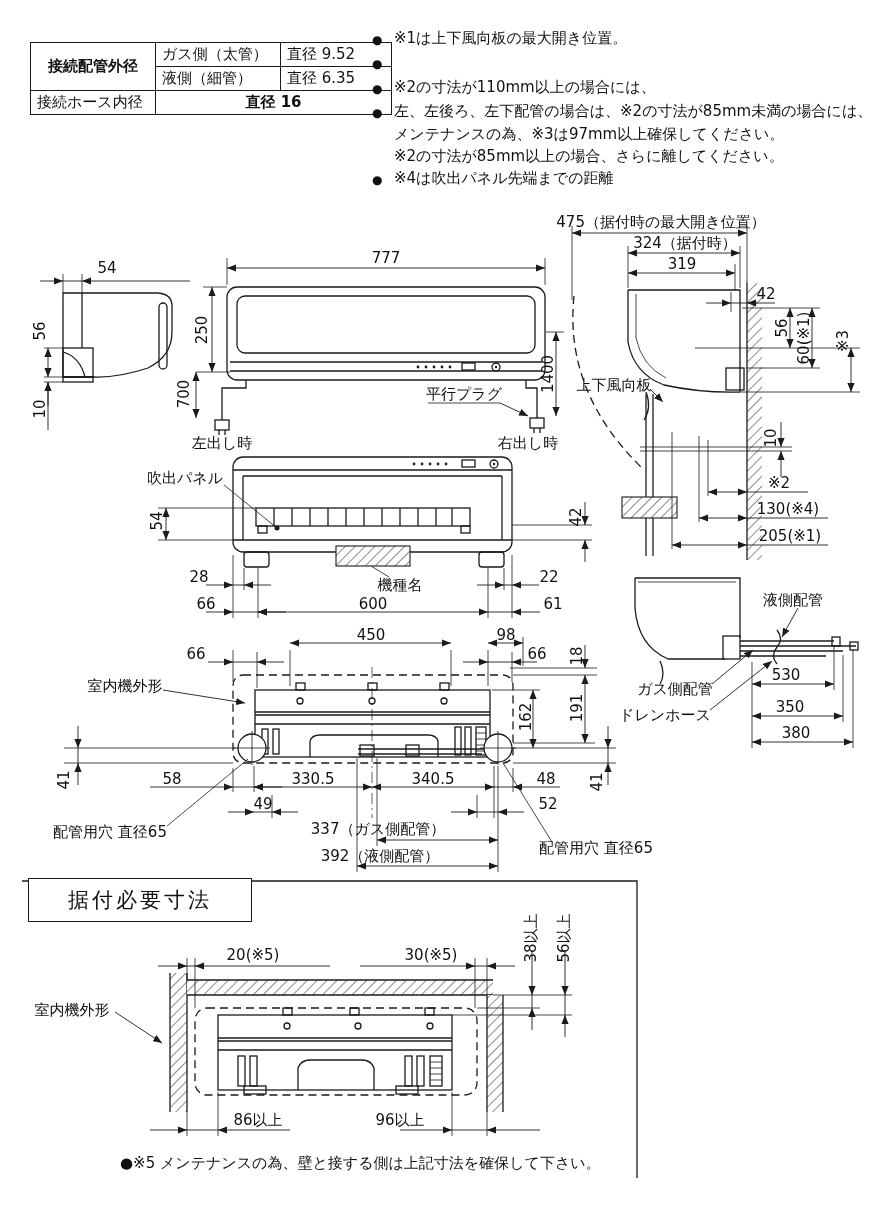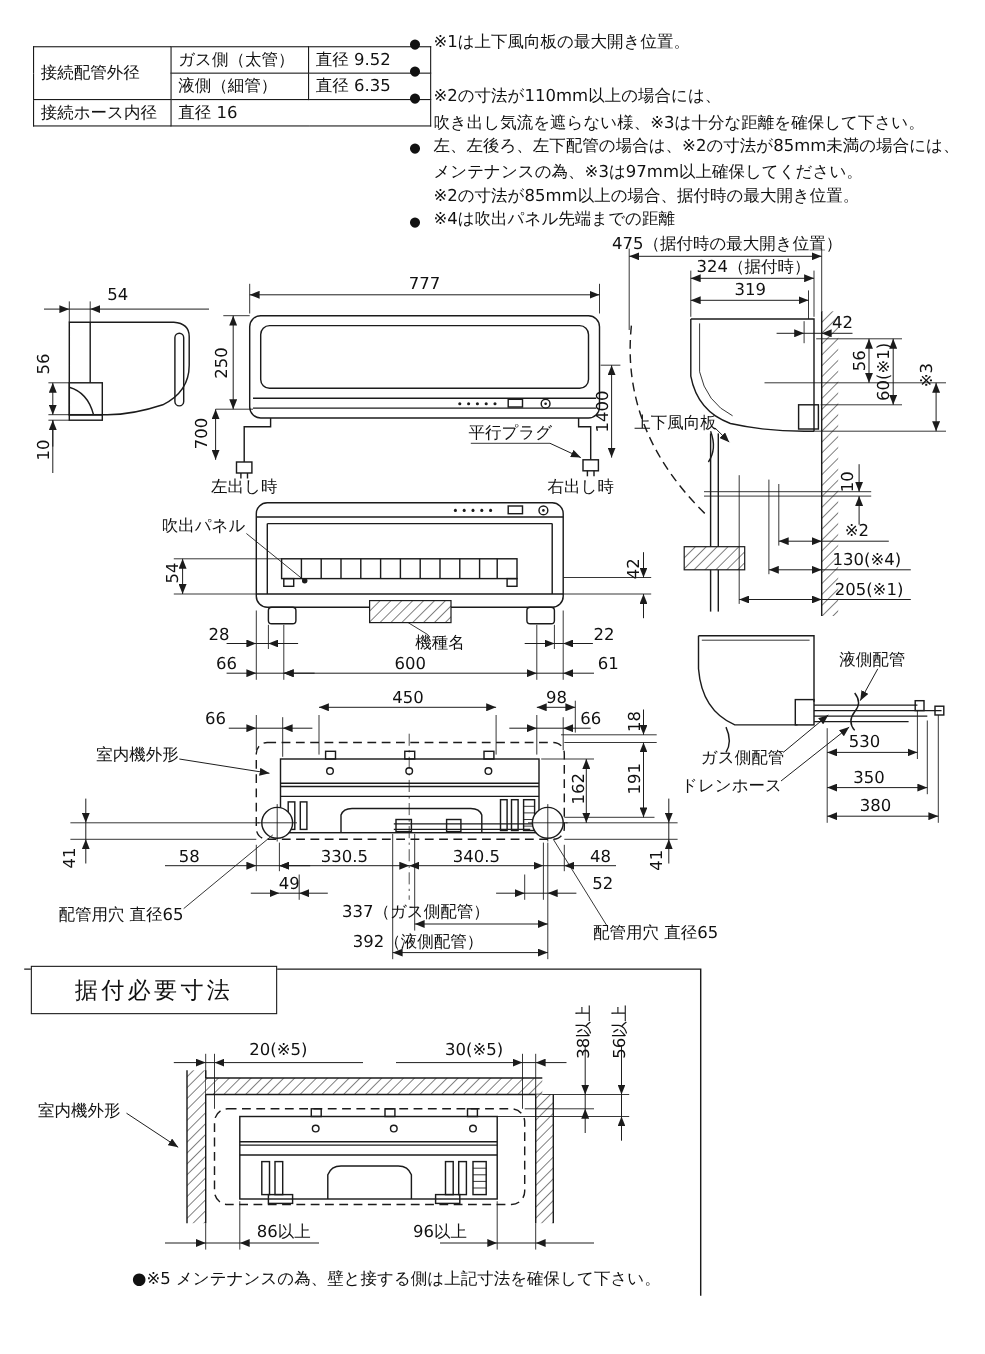--- a/index.html
+++ b/index.html
@@ -11,21 +11,21 @@
   .dm{stroke:#1b1b1b;fill:none;stroke-width:.9;}
   .dash{stroke-dasharray:8 5;}
   .dot{stroke-dasharray:2 3;stroke-width:1.6;}
   .cl{stroke-dasharray:11 4 2 4;stroke-width:.7;}
   .lb{position:absolute;transform:translate(-50%,-50%);font-size:15px;line-height:1;white-space:nowrap;color:#111;}
   .v{transform:translate(-50%,-50%) rotate(-90deg);}
   .la{transform:translate(0,-50%);}
   
   #spec{position:absolute;left:30px;top:42px;border-collapse:collapse;font-size:15px;}
   #spec td{border:1.6px solid #1b1b1b;padding:0 6px;height:23px;white-space:nowrap;}
-  #spec td.h{}
+  #spec td.h{text-align:center;font-weight:bold;}
   
   #notes{position:absolute;left:372px;top:28px;width:520px;font-size:15px;}
   #notes .ln{display:flex;line-height:21.6px;}
   #notes .mk{width:22px;flex:none;font-size:12px;padding-top:2px;}
   #notes .tx{white-space:nowrap;}
   #title-box{position:absolute;left:28px;top:878px;width:222px;height:42px;border:1.6px solid #1b1b1b;
              background:#fff;display:flex;align-items:center;justify-content:center;
              font-size:21px;letter-spacing:3px;}
 </style>
 </head>
@@ -435,34 +435,30 @@
         <span class="mk">●</span>
       </div>
   <div class="ln">
         <span class="mk"></span>
       </div>
   <div class="ln">
         <span class="mk">●</span>
         <span class="tx">※2の寸法が110mm以上の場合には、</span>
       </div>
   <div class="ln">
-        <span class="mk"></span>
-        <span class="tx">吹き出し気流を遮らない様、※3は十分な距離を確保して下さい。</span>
-      </div>
-  <div class="ln">
         <span class="mk">●</span>
         <span class="tx">左、左後ろ、左下配管の場合は、※2の寸法が85mm未満の場合には、</span>
       </div>
   <div class="ln">
         <span class="mk"></span>
         <span class="tx">メンテナンスの為、※3は97mm以上確保してください。</span>
       </div>
   <div class="ln">
         <span class="mk"></span>
-        <span class="tx">※2の寸法が85mm以上の場合、据付時の最大開き位置。</span>
+        <span class="tx">※2の寸法が85mm以上の場合、さらに離してください。</span>
       </div>
   <div class="ln">
         <span class="mk">●</span>
         <span class="tx">※4は吹出パネル先端までの距離</span>
       </div>
 </div>
 
 <span class="lb" style="left:107px;top:268px">54</span>
 <span class="lb v" style="left:40px;top:331px">56</span>
 <span class="lb v" style="left:40px;top:409px">10</span>

